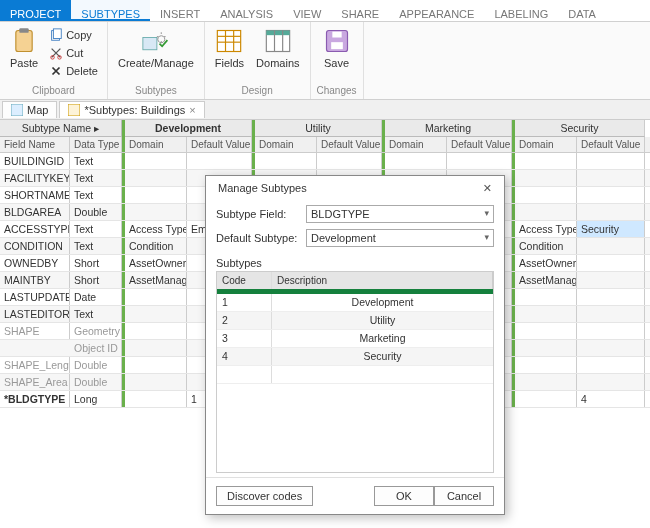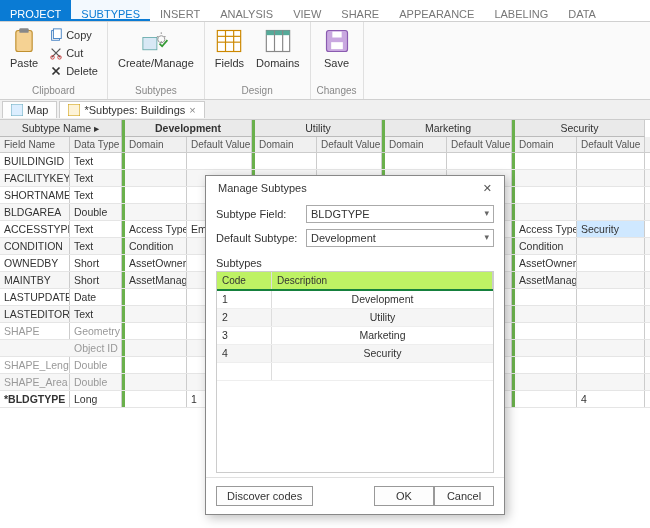--- a/index.html
+++ b/index.html
@@ -39,21 +39,21 @@
 .green-bar{width:3px;background:#6ab04c;align-self:stretch}
 .hl-cell{background:#cfe8ff !important}
 .dialog{position:absolute;left:205px;top:175px;width:300px;height:340px;background:#fff;border:1px solid #888;box-shadow:3px 3px 10px rgba(0,0,0,0.25);display:flex;flex-direction:column}
 .dialog-title{display:flex;justify-content:space-between;padding:6px 12px;color:#0a7bd4;font-size:12px}
 .dialog-body{padding:4px 10px;flex:1;display:flex;flex-direction:column}
 .form-row{display:flex;align-items:center;margin-bottom:6px}
 .form-row label{width:90px;font-size:11px}
 .form-row .select{flex:1;border:1px solid #aaa;padding:2px 4px;display:flex;justify-content:space-between;align-items:flex-start;font-size:11px;background:#fff}
 .sect-label{font-size:11px;margin:4px 0 2px}
 .sub-table{border:1px solid #ccc;flex:1;overflow:hidden}
-.sub-table .st-hdr{display:flex;background:#bef264;border-bottom:2px solid #15803d}
+.sub-table .st-hdr{display:flex;background:#e5e5e5;border-bottom:5px solid #15803d}
 .sub-table .st-hdr .cell{font-size:10px;padding:3px 5px}
 .sub-table .st-row{display:flex;border-bottom:1px solid #eee;height:18px}
 .sub-table .st-row:nth-child(even){background:#f5f5f5}
 .sub-table .code{width:55px;border-right:1px solid #ddd;padding:2px 5px;font-size:10.5px}
 .sub-table .desc{flex:1;text-align:center;padding:2px 5px;font-size:10.5px}
 .dialog-footer{display:flex;justify-content:space-between;padding:8px 10px;border-top:1px solid #e0e0e0}
 .btn{border:1px solid #999;background:#fdfdfd;padding:3px 10px;font-size:11px;cursor:pointer;min-width:60px;text-align:center}
 .footer-right{display:flex;}
 .caret{font-size:9px;color:#666}
 </style>

